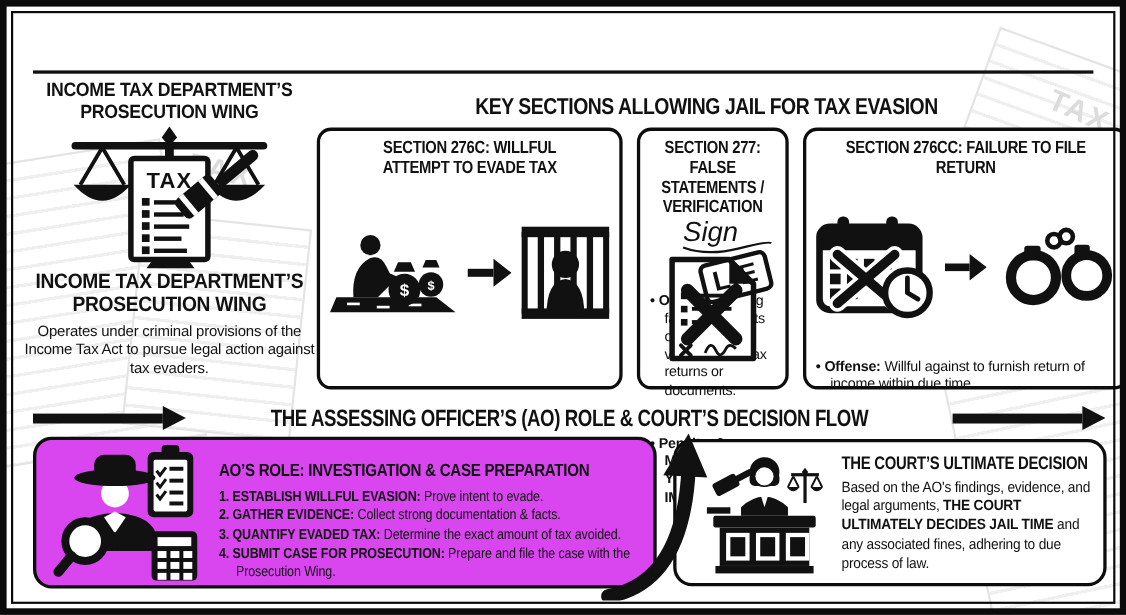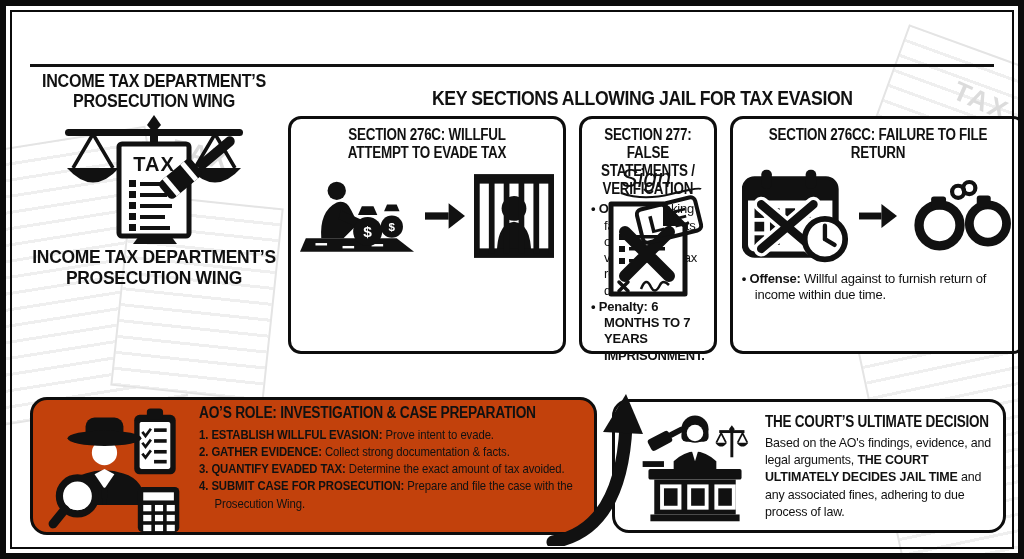--- a/index.html
+++ b/index.html
@@ -26,21 +26,21 @@
   .lp-heading2{font-size:19px;font-weight:700;line-height:1.1;letter-spacing:-0.3px;margin-top:3px;
     transform:scaleX(0.92);transform-origin:50% 50%;}
   .lp-desc{font-size:13.6px;line-height:1.26;letter-spacing:-0.2px;margin-top:3px;}
   .lp-icon{margin:3px auto 0 auto;display:block;}
   
   .key-heading{position:absolute;left:276px;right:16px;top:86px;text-align:center;z-index:3;white-space:nowrap;}
   .key-heading span{display:inline-block;font-size:21px;font-weight:700;letter-spacing:-0.5px;
     transform:scaleX(0.84);transform-origin:50% 50%;}
   .boxes-row{position:absolute;left:288px;right:14px;top:116px;height:238px;display:flex;gap:13px;z-index:3;}
   .section-box{flex:1;background:#fff;border:3px solid #0d0d0d;border-radius:13px;padding:7px 9px 6px 9px;
-    display:flex;flex-direction:column;}
+    display:flex;flex-direction:column;gap:32px;}
   .box-title{text-align:center;font-size:16px;font-weight:700;line-height:1.13;letter-spacing:-0.3px;
     transform:scaleX(0.84);transform-origin:50% 50%;}
   .box-icon-row{height:104px;display:flex;align-items:center;justify-content:center;gap:9px;margin:2px 0 3px 0;}
   .box-icon-abs{position:relative;height:106px;margin:1px 0 2px 0;}
   .bullet{font-size:13px;line-height:1.25;letter-spacing:-0.2px;padding-left:13px;text-indent:-13px;}
   .dot{font-weight:700;}
   .b{font-weight:700;}
   .lie-stamp{position:absolute;top:2px;right:4px;transform:rotate(-14deg);border:4px solid #111;
     border-radius:7px;padding:0px 7px;font-size:25px;line-height:1.2;font-weight:700;letter-spacing:1px;}
   .sign-svg{position:absolute;right:0px;bottom:0px;}
@@ -48,22 +48,22 @@
   
   .flow-row{position:absolute;left:28px;right:18px;top:365px;height:30px;display:flex;align-items:center;z-index:3;}
   .flow-title{white-space:nowrap;padding:0 4px;}
   .flow-title span{display:inline-block;font-size:21.5px;font-weight:700;letter-spacing:-0.5px;
     transform:scaleX(0.79);transform-origin:50% 50%;}
   .flow-arrow{flex:1;height:9px;background:#111;position:relative;margin-right:22px;}
   .flow-arrow::after{content:"";position:absolute;right:-21px;top:-7px;width:0;height:0;
     border-left:21px solid #111;border-top:11.5px solid transparent;border-bottom:11.5px solid transparent;}
   .flow-arrow.left{margin-left:2px;}
   
-  .ao-box{position:absolute;left:30px;top:397px;width:567px;height:138px;background:#c2410c;
-    border:3px solid #0d0d0d;border-radius:17px;z-index:3;display:flex;align-items:flex-start;padding:4px 8px 4px 10px;box-sizing:border-box;}
+  .ao-box{position:absolute;left:30px;top:397px;width:567px;height:138px;background:#d946ef;
+    border:3px solid #0d0d0d;border-radius:17px;z-index:3;display:flex;align-items:flex-end;padding:4px 8px 4px 10px;box-sizing:border-box;}
   .ao-content{flex:1;min-width:0;}
   .ao-title{font-size:16px;font-weight:700;letter-spacing:-0.3px;white-space:nowrap;
     transform:scaleX(0.86);transform-origin:0 50%;margin-bottom:4px;}
   .steps{transform:scaleX(0.86);transform-origin:0 50%;width:116%;}
   .step{font-size:13.2px;line-height:1.3;letter-spacing:-0.1px;padding-left:18px;text-indent:-18px;}
   .court-box{position:absolute;left:612px;top:399px;width:394px;height:134px;background:#fff;
     border:3px solid #0d0d0d;border-radius:17px;z-index:3;display:flex;align-items:center;padding:4px 8px;box-sizing:border-box;}
   .court-content{flex:1;min-width:0;}
   .court-title{font-size:16.5px;font-weight:700;letter-spacing:-0.3px;white-space:nowrap;
     transform:scaleX(0.82);transform-origin:0 50%;margin-bottom:3px;}
@@ -116,20 +116,21 @@
         <polygon points="96,122 128,122 134,130 90,130"></polygon>
         <g transform="translate(128,74) rotate(-40)">
           <rect x="-8" y="-12" width="42" height="22" rx="5"></rect>
           <rect x="-1" y="-12" width="5" height="22" fill="#fff"></rect>
           <rect x="22" y="-12" width="5" height="22" fill="#fff"></rect>
           <rect x="34" y="-3" width="46" height="10" rx="5"></rect>
         </g>
       </g>
     </svg>
     <div class="lp-heading2">INCOME TAX DEPARTMENT’S PROSECUTION WING</div>
+    <div class="lp-desc">Operates under criminal provisions of the Income Tax Act to pursue legal action against tax evaders.</div>
   </div>
 
   <div class="key-heading"><span>KEY SECTIONS ALLOWING JAIL FOR TAX EVASION</span></div>
 
   <div class="boxes-row">
 
     <div class="section-box">
       <div class="box-title">SECTION 276C: WILLFUL ATTEMPT TO EVADE TAX</div>
       <div class="box-icon-row">
         <svg width="116" height="78" viewBox="0 0 120 78">
@@ -236,20 +237,25 @@
           <circle cx="36" cy="52" r="22" fill="none" stroke="#111" stroke-width="10"></circle>
           <rect x="27" y="21" width="16" height="14" rx="3" fill="#111"></rect>
           <circle cx="88" cy="50" r="20" fill="none" stroke="#111" stroke-width="9.5"></circle>
           <rect x="76" y="20" width="15" height="13" rx="3" fill="#111"></rect>
         </svg>
       </div>
       <div class="bullet"><span class="dot">•</span> <span class="b">Offense:</span><span> Willful against to furnish return of income within due time.</span></div>
     </div>
   </div>
 
+  <div class="flow-row">
+    <div class="flow-arrow left"></div>
+    <div class="flow-title"><span>THE ASSESSING OFFICER’S (AO) ROLE &amp; COURT’S DECISION FLOW</span></div>
+    <div class="flow-arrow"></div>
+  </div>
 
   <div class="ao-box">
     <svg width="150" height="128" viewBox="0 0 152 142" style="flex:0 0 auto;margin-right:6px;">
       <g fill="#111">
         <rect x="94" y="12" width="46" height="66" rx="6"></rect>
         <rect x="100" y="20" width="34" height="52" rx="2" fill="#fff"></rect>
         <rect x="108" y="5" width="18" height="12" rx="4"></rect>
         <g stroke="#111" stroke-width="3" fill="none">
           <path d="M103,31 l3.5,4.5 l6,-8"></path>
             <path d="M103,43 l3.5,4.5 l6,-8"></path>

